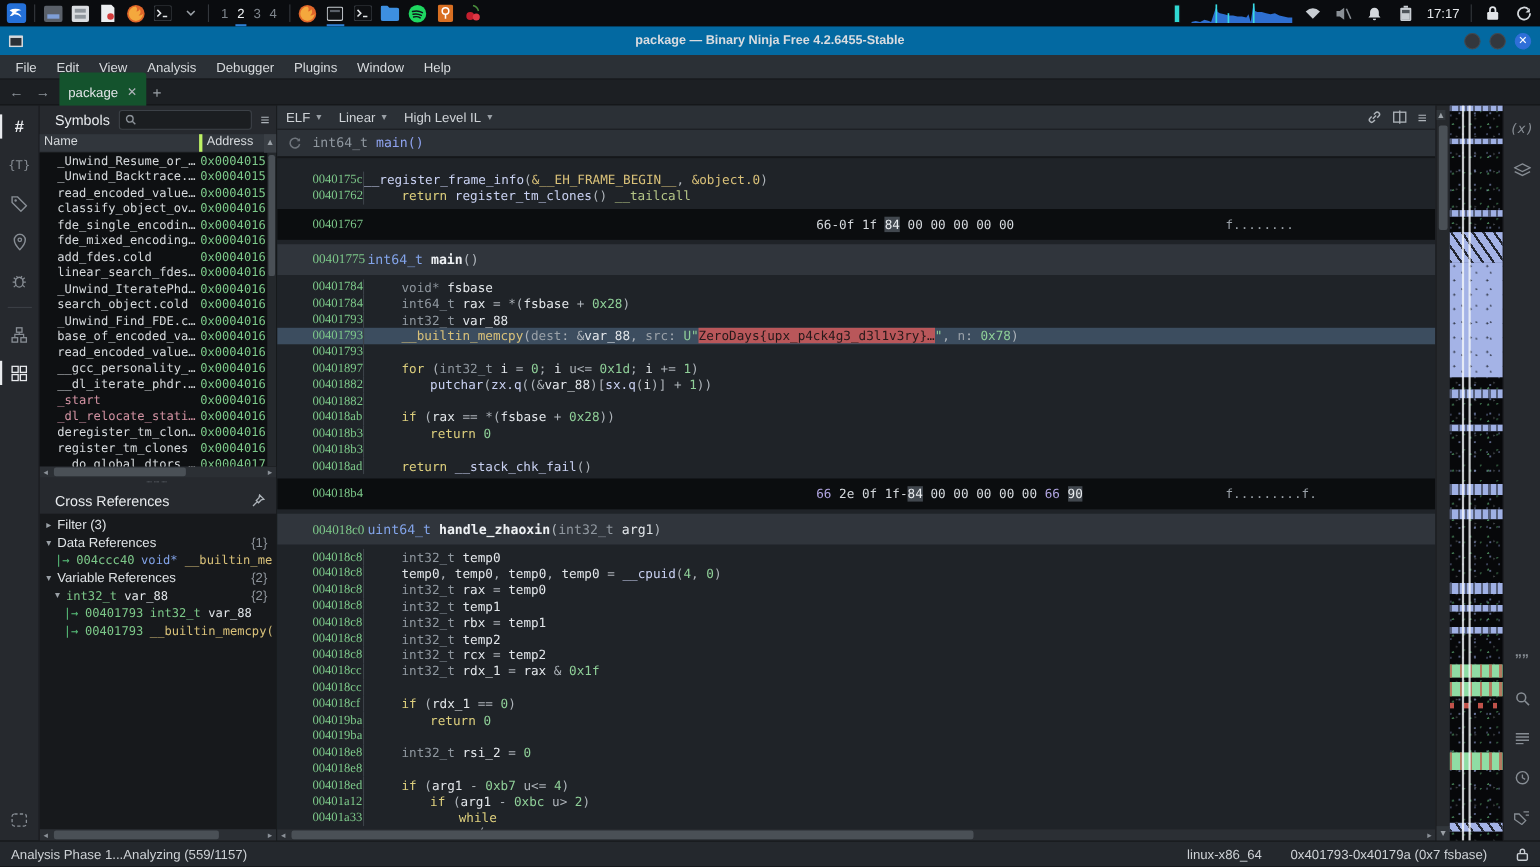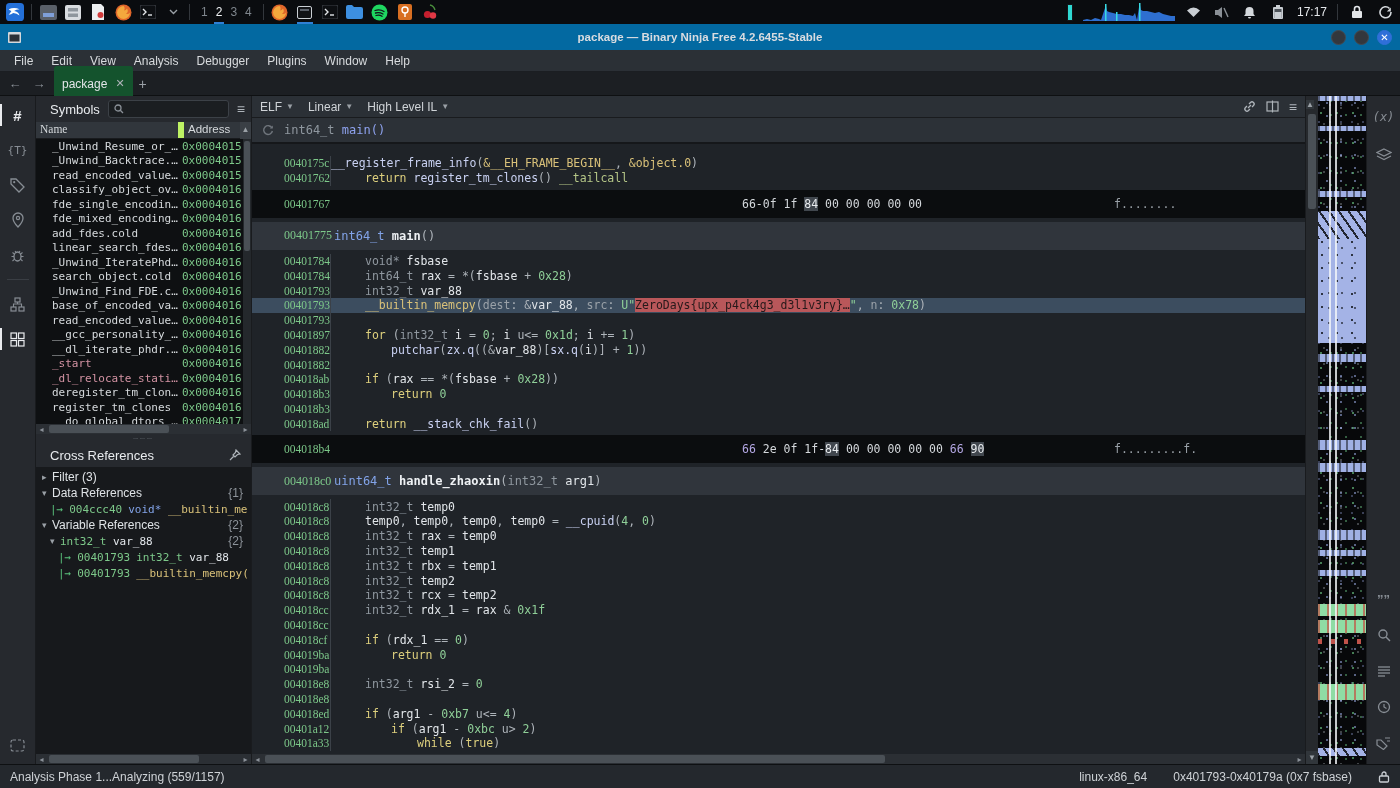--- a/index.html
+++ b/index.html
@@ -44,21 +44,21 @@
   .strip-div{width:22px;height:1px;background:#3a3e44;}
   .strip-bottom{margin-top:auto;}
 
   
   .sidebar{width:216px;display:flex;flex-direction:column;background:#26292e;border-right:1px solid #191b1e;}
   .panel-header{height:26px;display:flex;align-items:center;padding:0 6px 0 14px;gap:8px;flex:none;}
   .panel-title{font-size:13px;color:#e8ebee;}
   .searchbox{flex:1;height:18px;background:#1b1e21;border:1px solid #3c4147;border-radius:3px;display:flex;align-items:center;padding:0 5px;gap:4px;color:#8b9198;}
   .hamb{color:#aeb4ba;font-size:14px;}
   .sym-head{height:17px;background:#31363c;display:flex;font-size:11.5px;color:#d5d9dc;flex:none;border-bottom:1px solid #191b1e;position:relative;}
-  .sym-head .c1{width:148px;padding:1px 4px;border-right:6px solid #bef264;font-family:Liberation Serif, serif;}
+  .sym-head .c1{width:148px;padding:1px 4px;border-right:3px solid #bef264;}
   .sym-head .c2{flex:1;padding:1px 4px;}
   .sym-head .upbox{position:absolute;right:0;top:0;width:11px;height:17px;background:#3a3f45;color:#9aa0a6;font-size:8px;text-align:center;line-height:16px;}
   .sym-body{flex:1;background:#0e1012;overflow:hidden;font-size:11px;position:relative;}
   .sym-row{height:14.5px;display:flex;align-items:center;white-space:nowrap;}
   .sym-row .nm{width:146px;overflow:hidden;padding-left:16px;color:#d6dadd;}
   .sym-row .ad{flex:1;color:#7dc98a;overflow:hidden;}
   .sym-row.pink .nm{color:#d393a3;}
   .sym-vscroll{position:absolute;right:0;top:0;bottom:0;width:8px;background:#24282c;}
   .sym-vscroll i{position:absolute;left:1px;right:1px;top:2px;height:110px;background:#4a5056;border-radius:2px;}
   .hscroll{height:10px;background:#2b2f34;display:flex;align-items:center;flex:none;color:#8b9198;font-size:8px;}
@@ -608,21 +608,21 @@
         <div class="crow code"><span class="addr">004018c8</span><span class="line" style="padding-left: 34px;"><span class="tk-t">int32_t </span><span class="tk-v">rcx</span><span class="tk-p"> = </span><span class="tk-v">temp2</span></span></div>
         <div class="crow code"><span class="addr">004018cc</span><span class="line" style="padding-left: 34px;"><span class="tk-t">int32_t </span><span class="tk-v">rdx_1</span><span class="tk-p"> = </span><span class="tk-v">rax</span><span class="tk-p"> &amp; </span><span class="tk-n">0x1f</span></span></div>
         <div class="crow code"><span class="addr">004018cc</span><span class="line" style="padding-left: 34px;"></span></div>
         <div class="crow code"><span class="addr">004018cf</span><span class="line" style="padding-left: 34px;"><span class="tk-k">if </span><span class="tk-p">(</span><span class="tk-v">rdx_1</span><span class="tk-p"> == </span><span class="tk-n">0</span><span class="tk-p">)</span></span></div>
         <div class="crow code"><span class="addr">004019ba</span><span class="line" style="padding-left: 60px;"><span class="tk-k">return </span><span class="tk-n">0</span></span></div>
         <div class="crow code"><span class="addr">004019ba</span><span class="line" style="padding-left: 34px;"></span></div>
         <div class="crow code"><span class="addr">004018e8</span><span class="line" style="padding-left: 34px;"><span class="tk-t">int32_t </span><span class="tk-v">rsi_2</span><span class="tk-p"> = </span><span class="tk-n">0</span></span></div>
         <div class="crow code"><span class="addr">004018e8</span><span class="line" style="padding-left: 34px;"></span></div>
         <div class="crow code"><span class="addr">004018ed</span><span class="line" style="padding-left: 34px;"><span class="tk-k">if </span><span class="tk-p">(</span><span class="tk-v">arg1</span><span class="tk-p"> - </span><span class="tk-n">0xb7</span><span class="tk-p"> u&lt;= </span><span class="tk-n">4</span><span class="tk-p">)</span></span></div>
         <div class="crow code"><span class="addr">00401a12</span><span class="line" style="padding-left: 60px;"><span class="tk-k">if </span><span class="tk-p">(</span><span class="tk-v">arg1</span><span class="tk-p"> - </span><span class="tk-n">0xbc</span><span class="tk-p"> u&gt; </span><span class="tk-n">2</span><span class="tk-p">)</span></span></div>
-        <div class="crow code"><span class="addr">00401a33</span><span class="line" style="padding-left: 86px;"><span class="tk-k">while </span><span class="tk-p">(</span><span class="tk-k">true</span><span class="tk-p">)</span></span></div>
+        <div class="crow code"><span class="addr">00401a33</span><span class="line" style="padding-left: 86px; flex-direction: column;"><span class="tk-k">while </span><span class="tk-p">(</span><span class="tk-k">true</span><span class="tk-p">)</span></span></div>
       </div>
     <div class="hscroll">
       <span class="ar">◂</span>
         <span class="track">
           <span class="thumb" style="left:2px;width:620px;"></span>
         </span>
         <span class="ar">▸</span>
     </div>
   </div>
 

